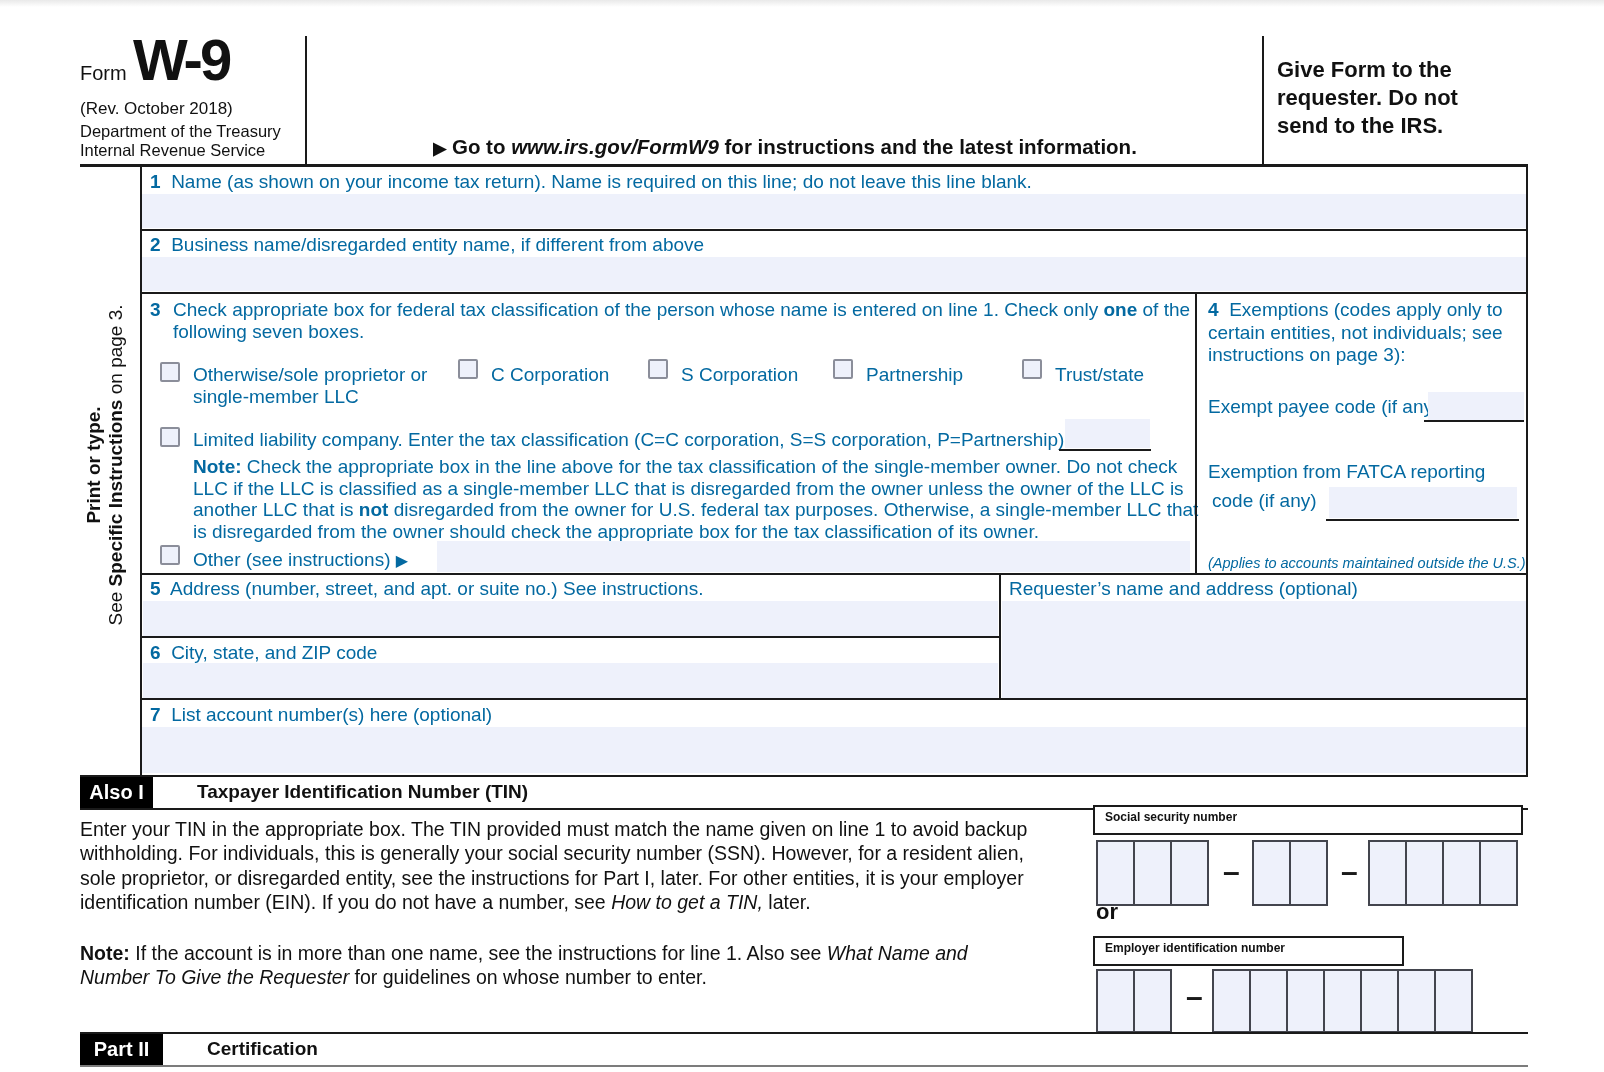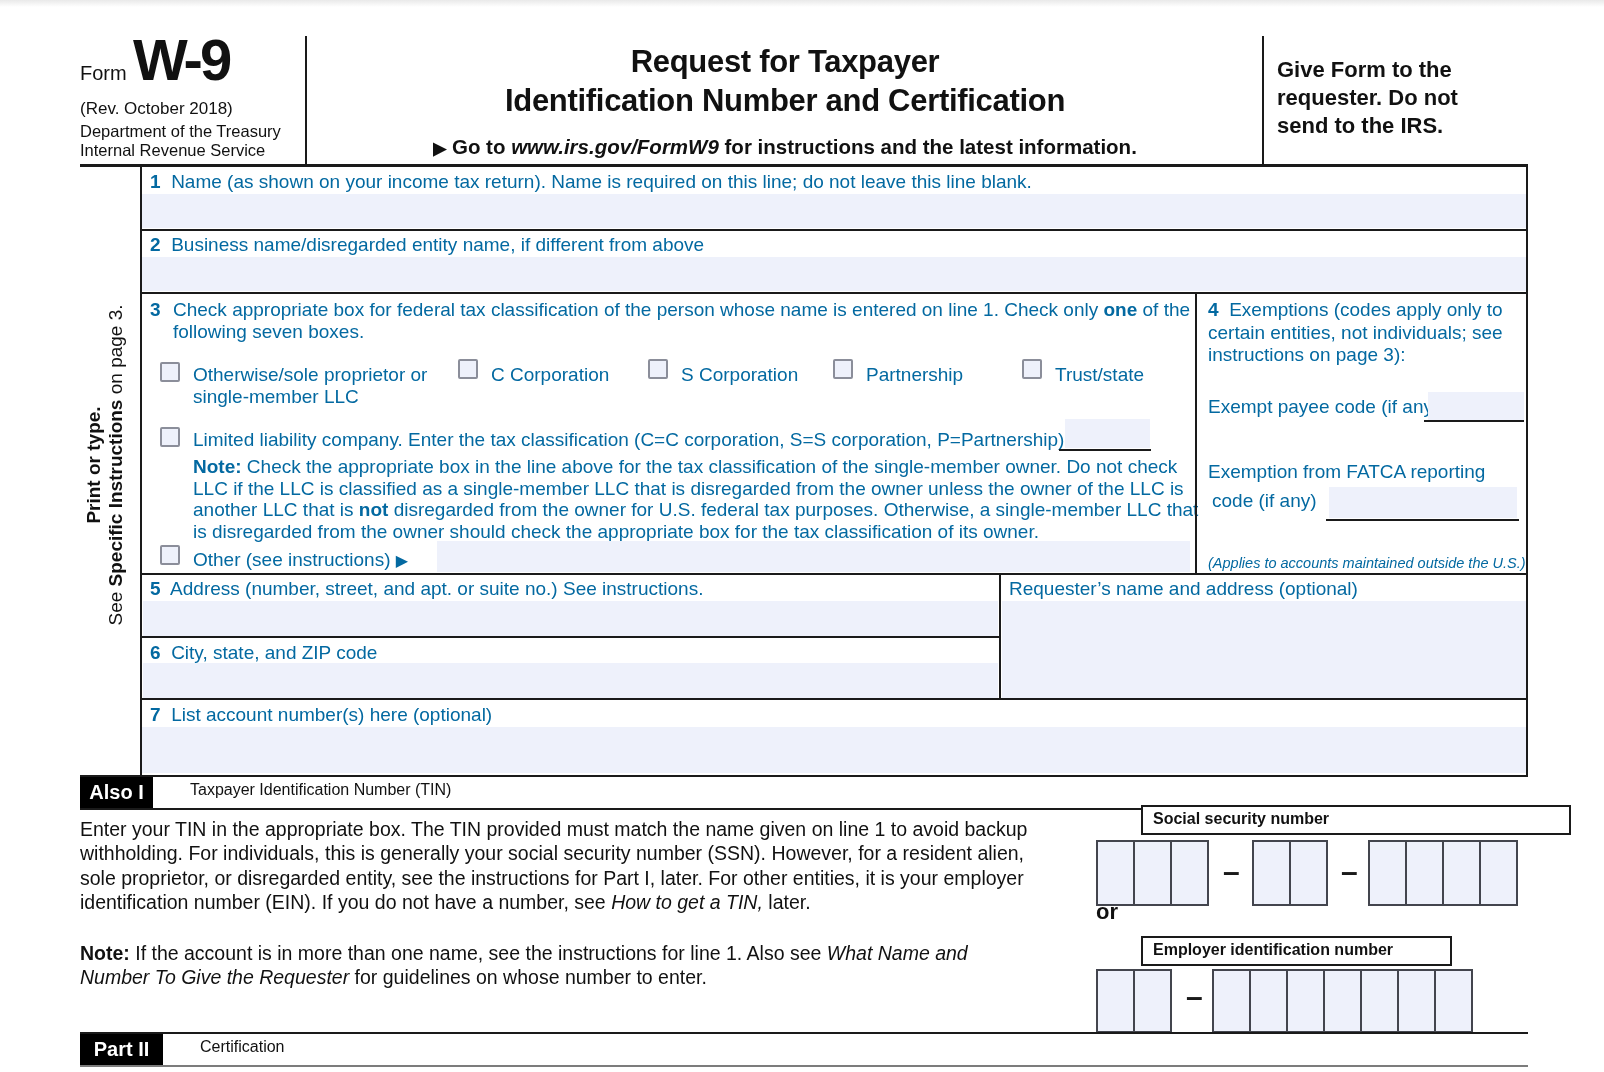--- a/index.html
+++ b/index.html
@@ -21,48 +21,44 @@
   .b{font-weight:bold;}
   .it{font-style:italic;}
   .cb{position:absolute;width:20px;height:20px;background:var(--field-bg);
       border:2px solid #8b8e9a;border-radius:2px;box-sizing:border-box;}
   .cells{position:absolute;display:flex;}
   .cell{width:39px;background:var(--field-bg);border:2px solid #43454e;
         box-sizing:border-box;margin-left:-2px;}
   .cell:first-child{margin-left:0;}
   .dash{position:absolute;font-weight:bold;font-size:30px;color:#1a1a1a;}
   .tinlabel{position:absolute;border:2px solid #1a1a1a;background:#fff;box-sizing:border-box;
-            font-weight:bold;font-size:16px;padding:3px 16px 0 10px;white-space:nowrap;margin-left:48px;}
+            font-weight:bold;font-size:12px;padding:3px 16px 0 10px;white-space:nowrap;}
   .partbox{position:absolute;background:#000;color:#fff;font-weight:bold;font-size:20px;
            text-align:center;box-sizing:border-box;padding-top:4px;}
-  .parttitle{position:absolute;font-weight:normal;font-size:16px;white-space:nowrap;}
+  .parttitle{position:absolute;font-weight:bold;font-size:19px;white-space:nowrap;margin-left:7px;}
   .underl{position:absolute;background:#1a1a1a;height:2px;}
   .hang{padding-left:23px;}
   .hang .num{position:absolute;left:0;top:0;}
 </style>
 </head>
 <body>
 
 <div id="page">
 
   <div class="abs" style="left:0;top:0;width:1604px;height:7px;background:linear-gradient(#e9e9e9,#ffffff);"></div>
 
   <span class="abs" style="left:80px;top:62px;font-size:20px;">Form</span>
   <span class="abs" style="left:133px;top:26px;font-size:58px;font-weight:bold;letter-spacing:-3px;">W-9</span>
   <span class="abs" style="left:80px;top:99px;font-size:17px;">(Rev. October 2018)</span>
   <span class="abs" style="left:80px;top:122px;font-size:16.5px;">Department of the Treasury</span>
   <span class="abs" style="left:80px;top:141px;font-size:16.5px;">Internal Revenue Service</span>
 
   <div class="vline" style="left:305px;top:36px;height:129px;"></div>
   <div class="vline" style="left:1262px;top:36px;height:129px;"></div>
 
-  <div class="abs" style="left:320px;top:42px;width:930px;text-align:center;font-weight:bold;font-size:31px;line-height:39px;letter-spacing:-0.3px;">
-    <div>Request for Taxpayer</div>
-    <div>Identification Number and Certification</div>
-  </div>
 
   <div class="abs" style="left:320px;top:135px;width:930px;text-align:center;font-size:20.5px;font-weight:bold;">
     <span style="font-size:17px;">▶</span>
     <span>Go to </span><span class="it">www.irs.gov/FormW9</span><span> for instructions and the latest information.</span>
   </div>
 
   <div class="abs wrap" style="left:1277px;top:56px;width:205px;font-size:22px;font-weight:bold;line-height:28px;">Give Form to the requester. Do not send to the IRS.</div>
 
   <div class="hline" style="left:80px;top:164px;width:1448px;height:3px;"></div>
 

